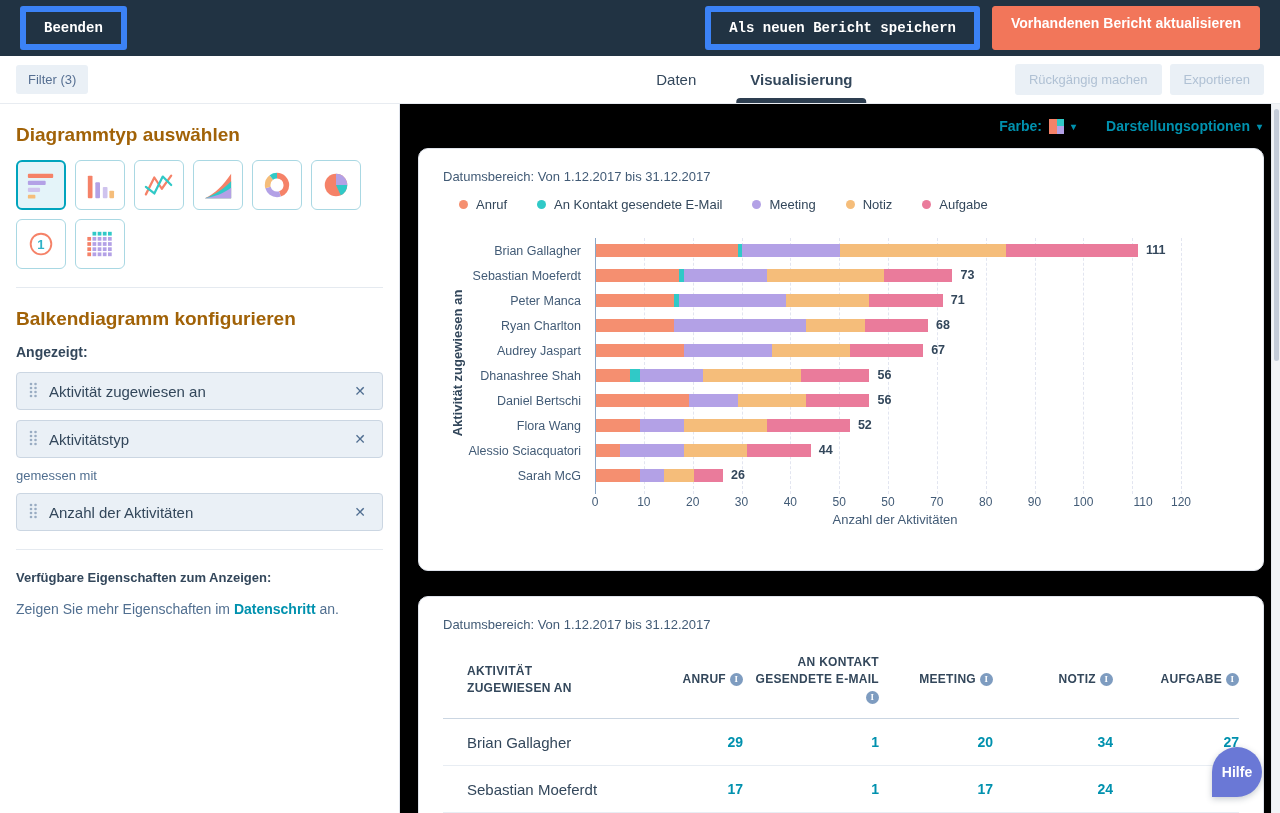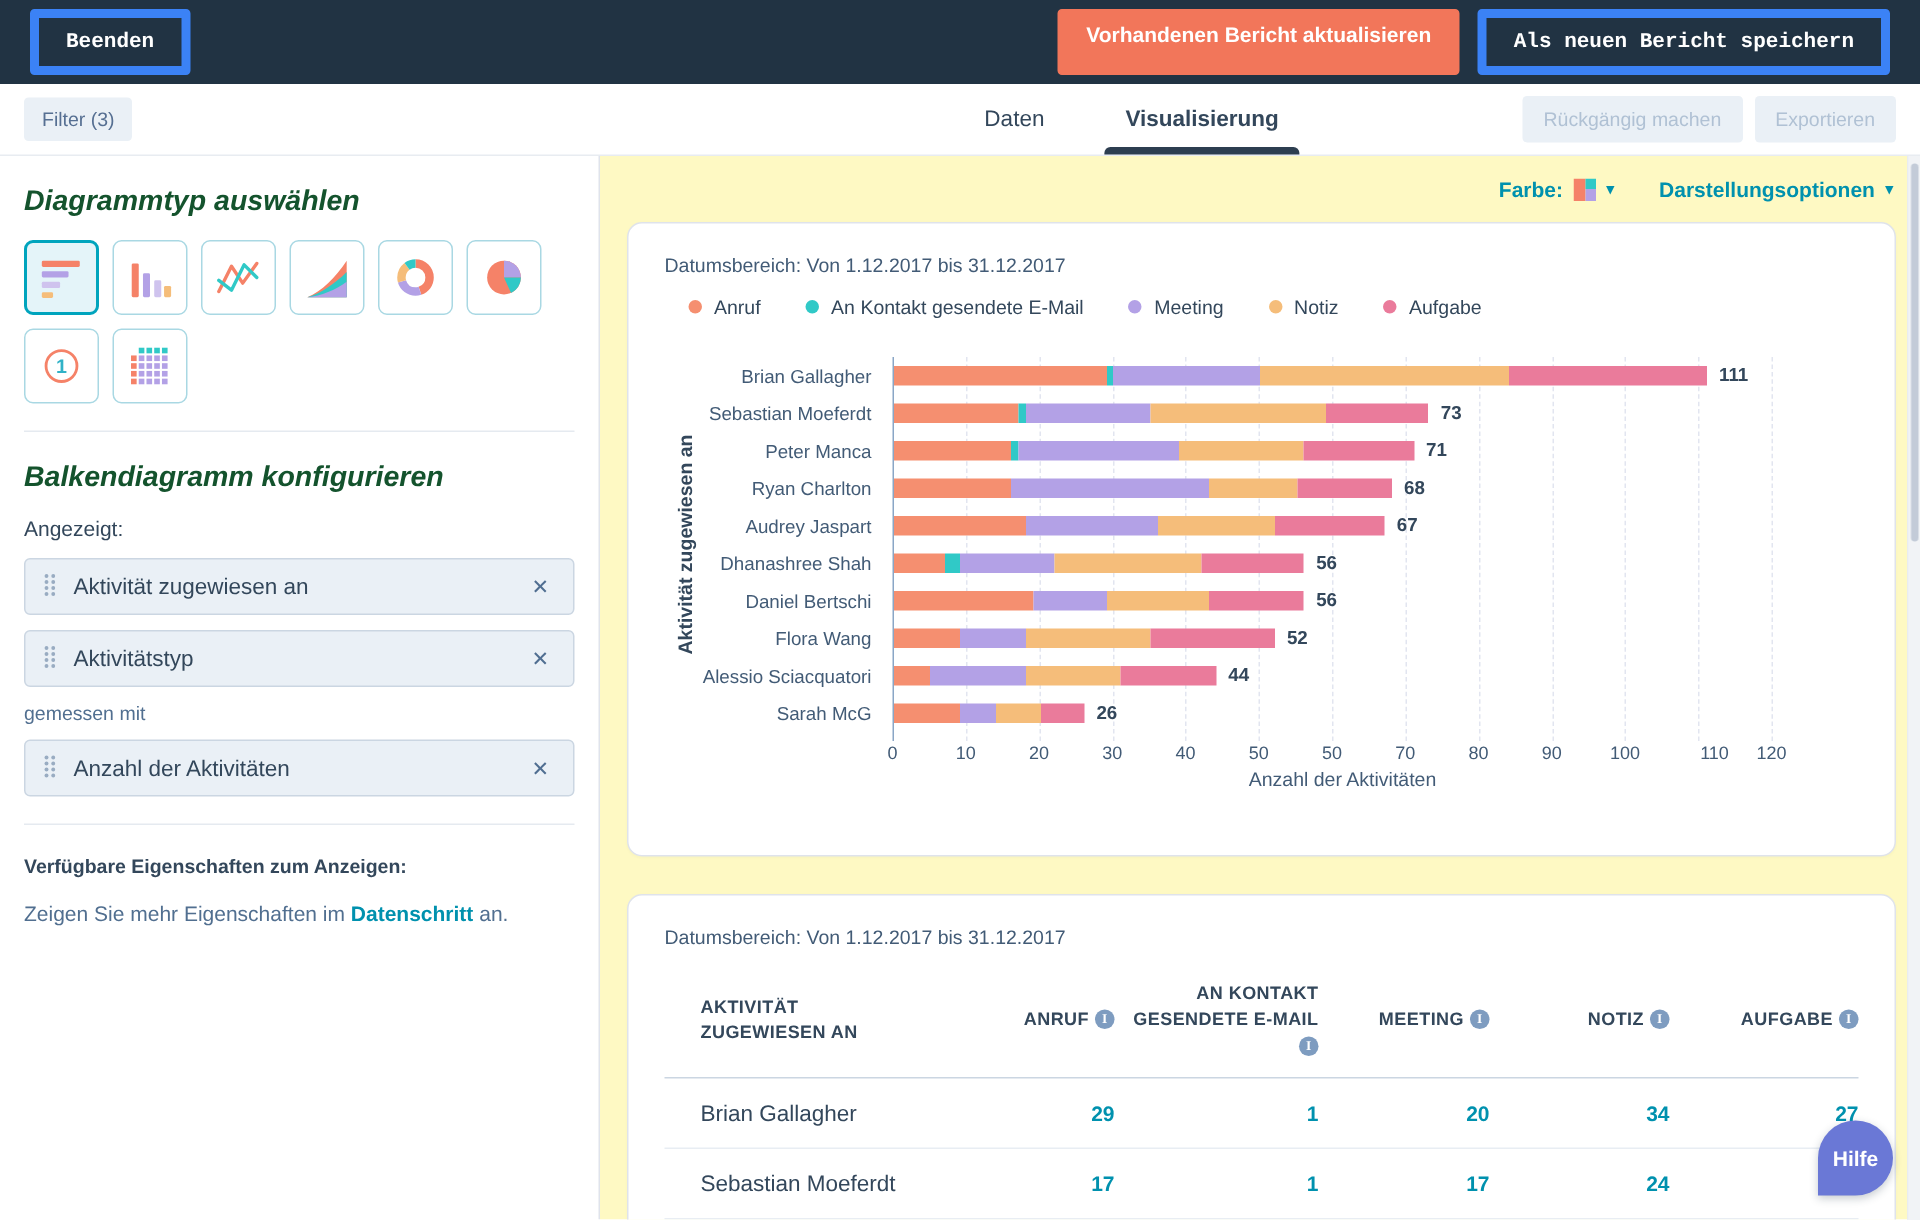--- a/index.html
+++ b/index.html
@@ -26,30 +26,30 @@
   .tab.active::after { content:""; position:absolute; left:0; right:0; bottom:0; height:5px;
     background:#2d3e50; border-radius:4px 4px 0 0; }
   .toolbar-right { margin-left:auto; display:flex; gap:8px; }
   .btn-disabled { background:#eaf0f6; color:#b0c1d4; font-size:13px; padding:8px 14px;
     border-radius:3px; cursor:default; }
 
   
   .content { display:flex; height:709px; }
   .sidebar { width:400px; background:#fff; border-right:1px solid #dfe3eb; padding:14px 16px 0 16px;
     flex:none; }
-  .main { flex:1; background:#fef9c3; padding:0 16px 0 18px; position:relative; }
-
-  
-  .side-h2 { font-size:19px; font-weight:700; color:#14532d; margin:6px 0 14px;font-style:italic; }
+  .main { flex:1; background:#000000; padding:0 16px 0 18px; position:relative; }
+
+  
+  .side-h2 { font-size:19px; font-weight:700; color:#a16207; margin:6px 0 14px; }
   .tiles { display:flex; flex-wrap:wrap; gap:9px; margin-bottom:14px; }
   .tile { width:50px; height:50px; border:1px solid #a9d8e3; border-radius:6px; background:#fff;
     display:flex; align-items:center; justify-content:center; cursor:pointer; }
   .tile.selected { border:2px solid #00a4bd; background:#e4f4f9; }
   .side-divider { border:none; border-top:1px solid #e5eaf0; margin:18px 0 20px; }
-  .side-label { font-size:14px; font-weight:400; margin:3px 0 12px; }
+  .side-label { font-size:14px; font-weight:700; margin:3px 0 12px; }
   .pill { background:#eaf0f6; border:1px solid #cbd6e2; border-radius:4px; height:38px;
     display:flex; align-items:center; padding:0 12px; margin-bottom:10px; font-size:15px;
     color:#33475b; cursor:grab; }
   .pill .drag { margin-right:12px; display:flex; }
   .pill .x { margin-left:auto; color:#506e91; font-size:14px; cursor:pointer; padding:2px 4px; }
   .measured { font-size:13px; color:#516f90; margin:4px 0 10px; }
   .side-h3 { font-size:13px; font-weight:700; margin:0 0 14px; }
   .hint { font-size:14px; color:#516f90; line-height:1.45; }
   .hint a { color:#0091ae; font-weight:700; text-decoration:none; cursor:pointer; }
 
@@ -115,22 +115,22 @@
     border-left:1px solid #e6e9ee; z-index:5; }
   .scroll-thumb { position:absolute; top:5px; left:2px; width:5px; height:252px; border-radius:3px;
     background:#c3cbd8; cursor:pointer; }
 </style>
 </head>
 <body>
 
 <div class="topbar">
   <span class="btn btn-outline-light">Beenden</span>
   <div class="topbar-right">
+    <span class="btn btn-outline-light">Als neuen Bericht speichern</span>
     <span class="btn btn-orange">Vorhandenen Bericht aktualisieren</span>
-    <span class="btn btn-outline-light">Als neuen Bericht speichern</span>
   </div>
 </div>
 
 <div class="toolbar">
   <span class="btn-soft">Filter (3)</span>
   <div class="tabs">
     <span class="tab">Daten</span>
     <span class="tab active">Visualisierung</span>
   </div>
   <div class="toolbar-right">

